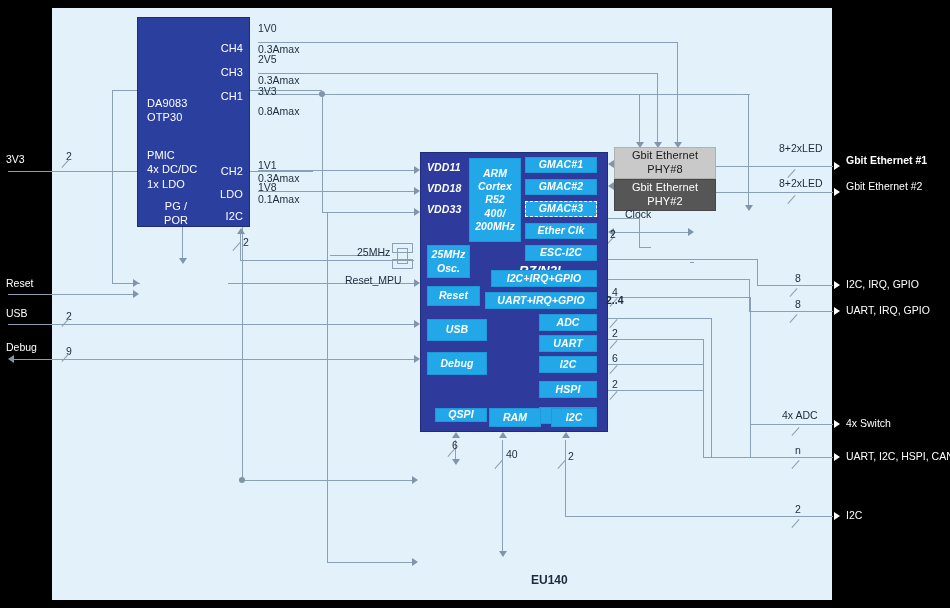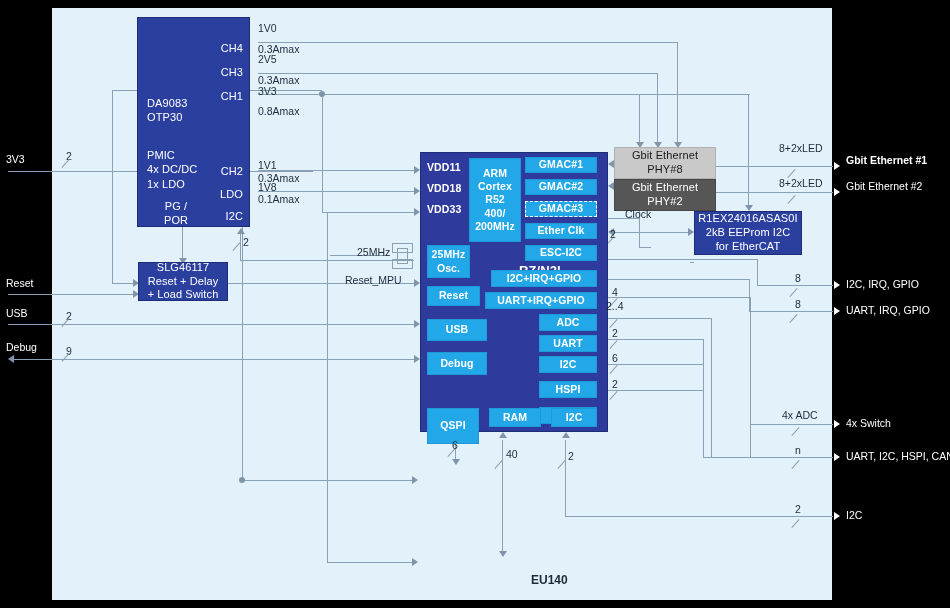--- a/index.html
+++ b/index.html
@@ -226,27 +226,22 @@
     <div style="position:absolute;right:6px;top:72px;">CH1</div>
     <div style="position:absolute;right:6px;top:147px;">CH2</div>
     <div style="position:absolute;right:6px;top:170px;">LDO</div>
     <div style="position:absolute;right:6px;top:192px;">I2C</div>
     <div style="position:absolute;left:26px;top:182px;text-align:center;line-height:1.25;">
       <div>PG /</div>
       <div>POR</div>
     </div>
   </div>
 
-  <div class="blk navy" style="left:138px;top:262px;width:90px;height:39px;padding:2px;">
-    <div>SLG46117</div>
-    <div>Reset + Delay</div>
-    <div>+ Load Switch</div>
-  </div>
-
-  <div class="blk mcu" style="left:420px;top:152px;width:188px;height:280px;align-items:flex-start;justify-content:flex-start;">
+
+  <div class="blk mcu" style="left:420px;top:152px;width:188px;height:280px;align-items:flex-start;justify-content:flex-start;font-style:italic;">
     <div style="position:absolute;left:6px;top:8px;font-size:10.5px;font-weight:bold;">VDD11</div>
     <div style="position:absolute;left:6px;top:29px;font-size:10.5px;font-weight:bold;">VDD18</div>
     <div style="position:absolute;left:6px;top:50px;font-size:10.5px;font-weight:bold;">VDD33</div>
 
     <div style="position:absolute;left:98px;top:110px;font-size:13px;font-weight:bold;color:#fff;">RZ/N2L</div>
 
     <div class="blk cyan" style="left:48px;top:5px;width:52px;height:84px;flex-direction:column;">
       <div>ARM</div>
       <div>Cortex</div>
       <div>R52</div>
@@ -298,45 +293,40 @@
     <div class="blk cyan" style="left:118px;top:203px;width:58px;height:17px;">
         <div>I2C</div>
       </div>
     <div class="blk cyan" style="left:118px;top:228px;width:58px;height:17px;">
         <div>HSPI</div>
       </div>
     <div class="blk cyan" style="left:118px;top:254px;width:58px;height:17px;">
         <div>CAN</div>
       </div>
 
-    <div class="blk cyan" style="left:6px;top:255px;width:52px;height:36px;text-align:right;">
+    <div class="blk cyan" style="left:14px;top:255px;width:52px;height:14px;text-align:right;">
         <div>QSPI</div>
       </div>
     <div class="blk cyan" style="left:68px;top:255px;width:52px;height:19px;">
         <div>RAM</div>
       </div>
     <div class="blk cyan" style="left:130px;top:255px;width:46px;height:19px;">
         <div>I2C</div>
       </div>
   </div>
 
   <div class="blk gray-l" style="left:614px;top:147px;width:102px;height:32px;">
     <div>Gbit Ethernet</div>
     <div>PHY#8</div>
   </div>
   <div class="blk gray-d" style="left:614px;top:179px;width:102px;height:32px;">
     <div>Gbit Ethernet</div>
     <div>PHY#2</div>
   </div>
 
-  <div class="blk navy" style="left:694px;top:211px;width:108px;height:44px;">
-    <div>R1EX24016ASAS0I</div>
-    <div>2kB EEProm I2C</div>
-    <div>for EtherCAT</div>
-  </div>
 
 
 
   <div class="lbl" style="left:258px;top:22px;">1V0</div>
   <div class="lbl" style="left:258px;top:43px;">0.3Amax</div>
   <div class="lbl" style="left:258px;top:53px;">2V5</div>
   <div class="lbl" style="left:258px;top:74px;">0.3Amax</div>
   <div class="lbl" style="left:258px;top:85px;">3V3</div>
   <div class="lbl" style="left:258px;top:105px;">0.8Amax</div>
   <div class="lbl" style="left:258px;top:159px;">1V1</div>
@@ -349,21 +339,21 @@
   <div class="lbl" style="left:593px;top:208px;padding-left:32px;">Clock</div>
   <div class="lbl" style="left:779px;top:142px;">8+2xLED</div>
   <div class="lbl" style="left:779px;top:177px;">8+2xLED</div>
   <div class="lbl" style="left:782px;top:409px;">4x ADC</div>
 
   <div class="lbl bold" style="left:531px;top:573px;font-size:12px;">EU140</div>
 
   <div class="lbl num" style="left:243px;top:236px;">2</div>
   <div class="lbl num" style="left:610px;top:228px;">2</div>
   <div class="lbl num" style="left:612px;top:286px;">4</div>
-  <div class="lbl num" style="left:606px;top:300px;">2..4</div>
+  <div class="lbl num" style="left:606px;top:294px;font-weight:bold;">2..4</div>
   <div class="lbl num" style="left:612px;top:327px;">2</div>
   <div class="lbl num" style="left:612px;top:352px;">6</div>
   <div class="lbl num" style="left:612px;top:378px;">2</div>
   <div class="lbl num" style="left:452px;top:439px;">6</div>
   <div class="lbl num" style="left:506px;top:448px;">40</div>
   <div class="lbl num" style="left:568px;top:450px;">2</div>
   <div class="lbl num" style="left:795px;top:272px;">8</div>
   <div class="lbl num" style="left:795px;top:298px;">8</div>
   <div class="lbl num" style="left:795px;top:444px;">n</div>
   <div class="lbl num" style="left:795px;top:503px;">2</div>

